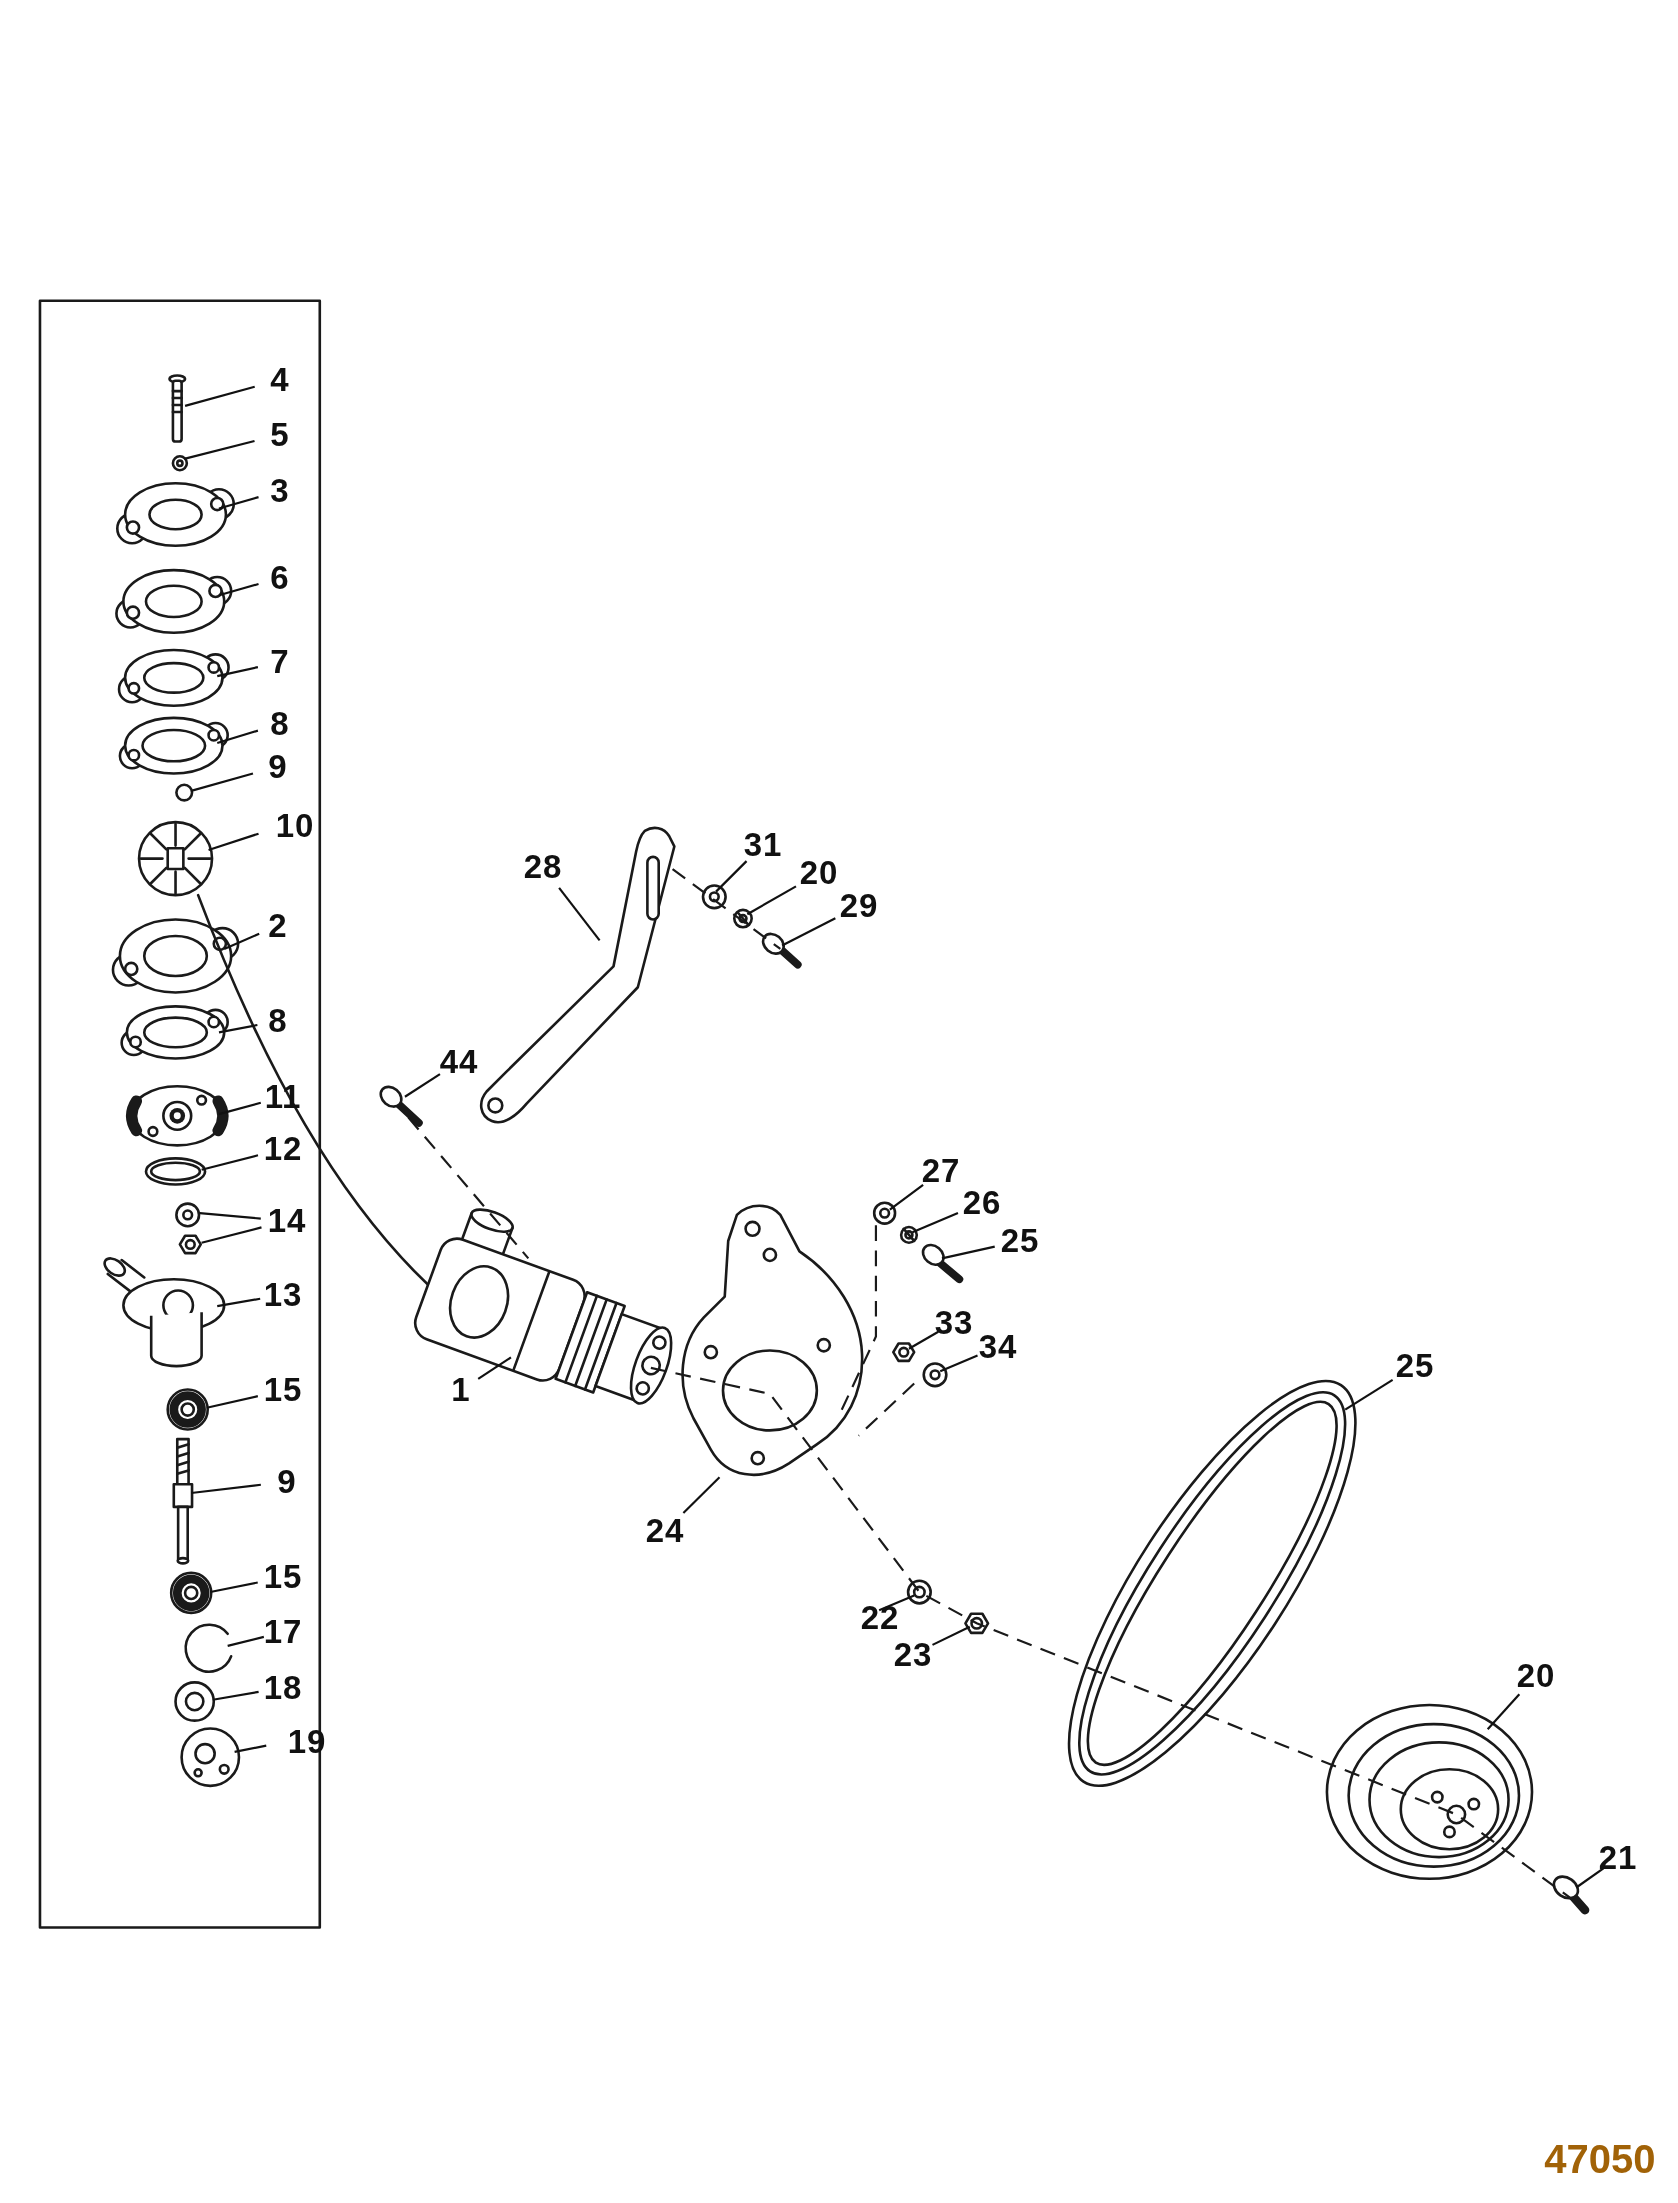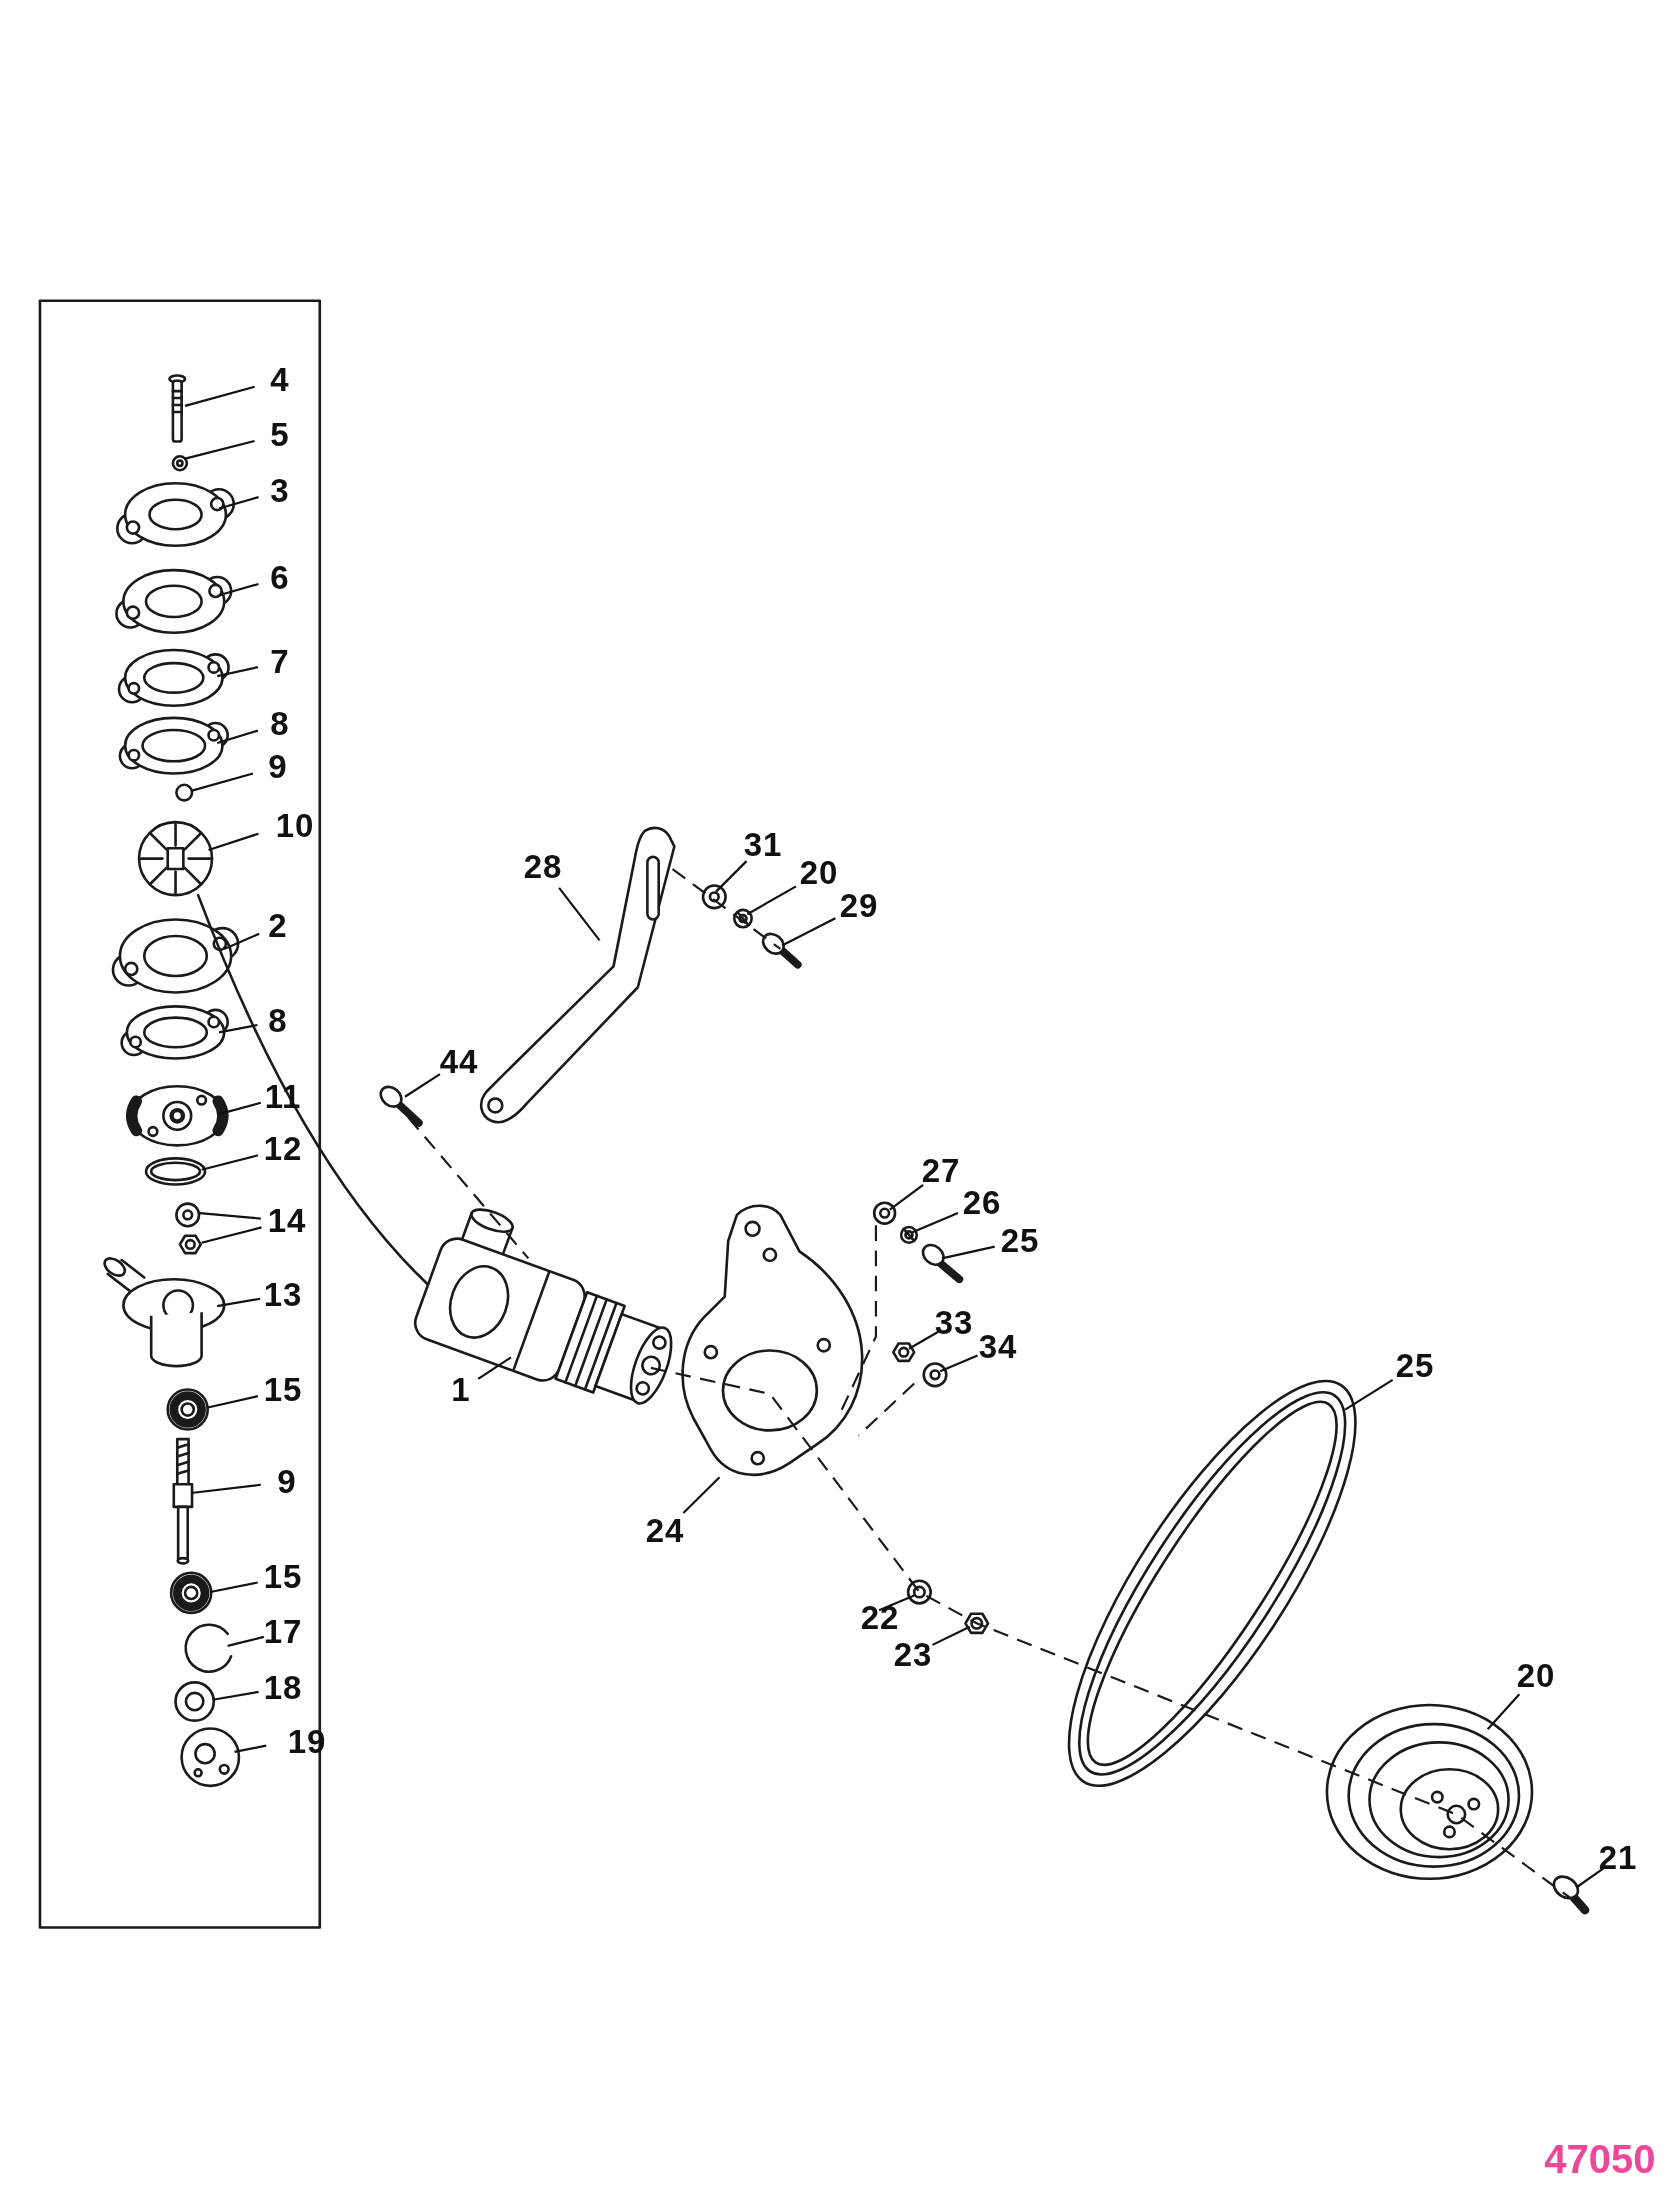--- a/index.html
+++ b/index.html
@@ -27,21 +27,21 @@
     color: #111111;
     letter-spacing: 0.9px;
     white-space: nowrap;
   }
   .drawing-number {
     position: absolute;
     right: 22.6px;
     bottom: 21px;
     font-weight: bold;
     font-size: 40px;
-    color: #ec4899;
+    color: #a16207;
   }
 </style>
 </head>
 <body>
 
 <div class="stage">
 
   <svg class="art" width="1678" height="2203" viewBox="0 0 1931 2535">
 
     <rect x="46" y="346" width="322" height="1872" class="ln" stroke-width="4"></rect>

